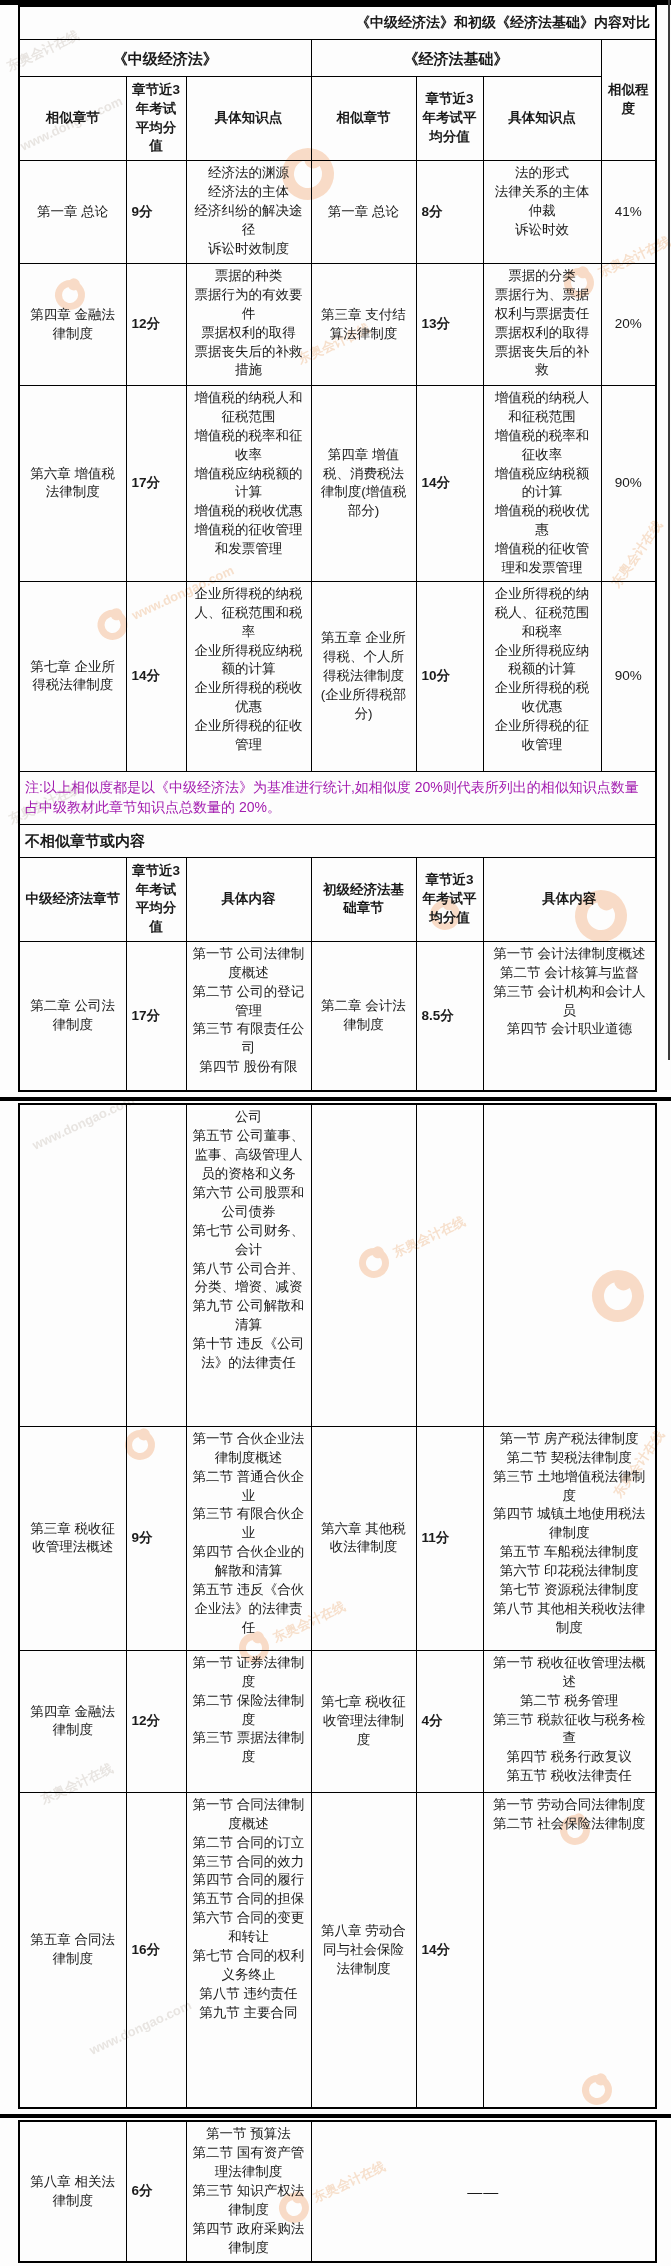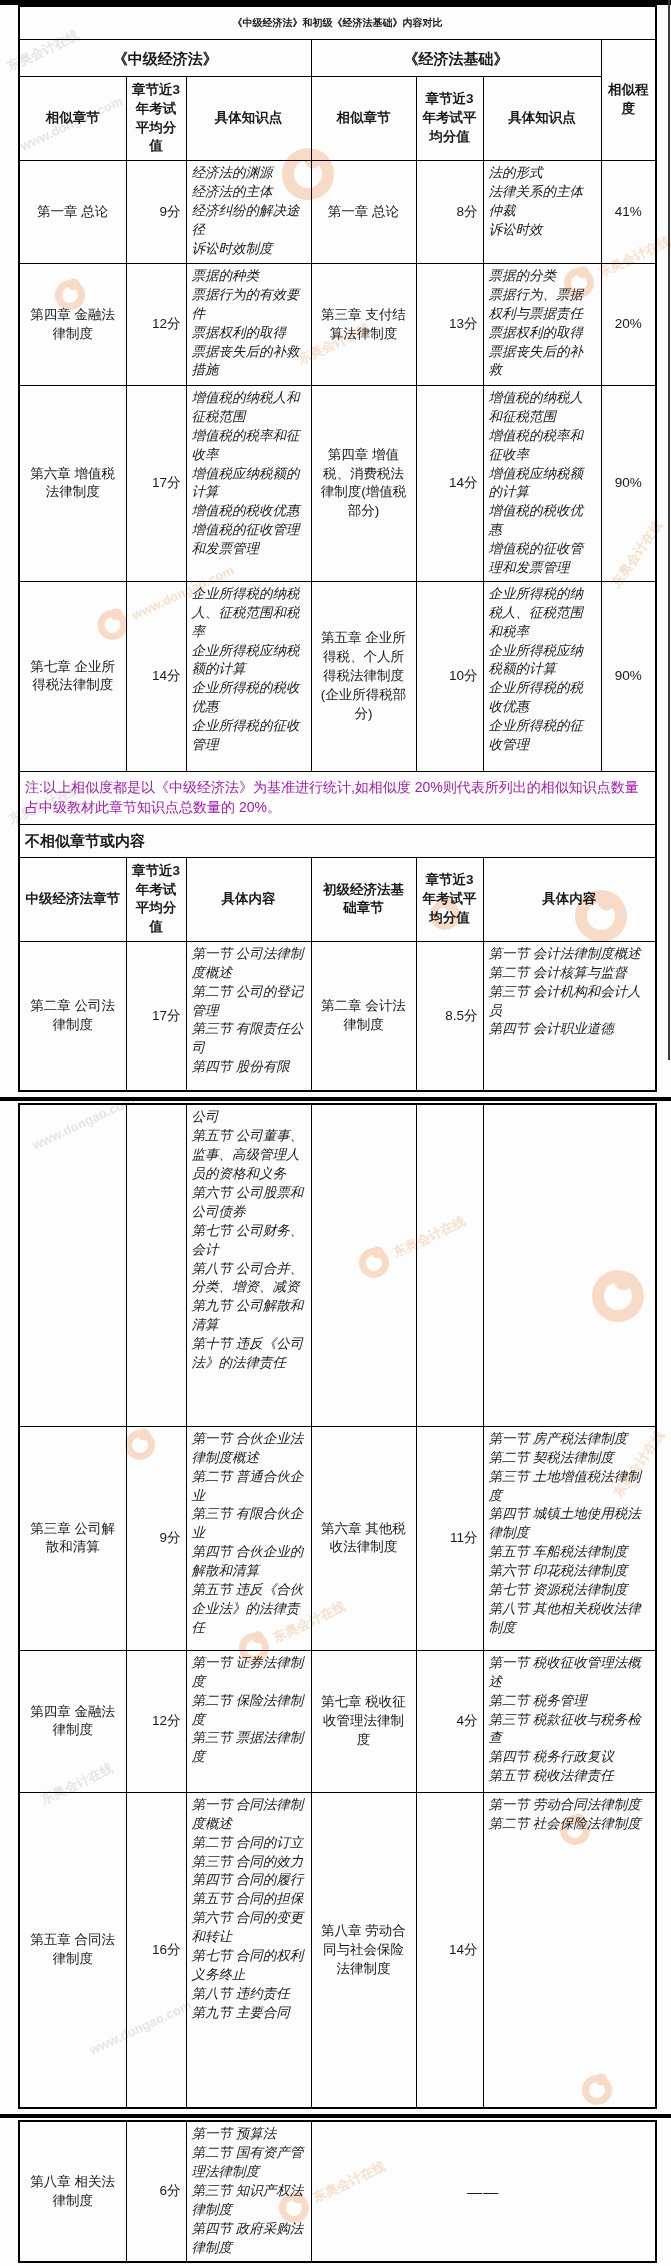--- a/index.html
+++ b/index.html
@@ -39,36 +39,36 @@
   }
   table.t.first{margin-top:5px;}
   table.t td{
     border:1px solid #000;
     padding:3px 5px;
     overflow:hidden;
     word-break:break-all;
   }
   table.t{border:2px solid #000;}
   .title-cell{
-    text-align:center;font-weight:bold;font-size:10px;vertical-align:middle;height:26px;
+    text-align:right;font-weight:bold;font-size:14px;vertical-align:middle;height:26px;
   }
   .gh{
     text-align:center;font-weight:bold;font-size:15px;vertical-align:middle;height:30px;
   }
   .th{
     text-align:center;font-weight:bold;vertical-align:middle;
   }
   .chap{
     text-align:center;vertical-align:middle;
   }
   .score{
-    text-align:right;vertical-align:middle;
+    text-align:left;vertical-align:middle;font-weight:bold;
   }
   .pts{
-    text-align:left;vertical-align:top;white-space:pre-line;font-style:italic;
+    text-align:center;vertical-align:top;white-space:pre-line;
   }
   .sim{
     text-align:center;vertical-align:middle;
   }
   .note-cell{
     color:#a21caf;
     text-align:left;
     vertical-align:middle;
     font-size:14px;
     padding:6px 8px;
@@ -326,21 +326,21 @@
 第六节 公司股票和公司债券
 第七节 公司财务、会计
 第八节 公司合并、分类、增资、减资
 第九节 公司解散和清算
 第十节 违反《公司法》的法律责任</td>
       <td class="chap"></td>
       <td class="score"></td>
       <td class="pts"></td>
     </tr>
     <tr style="height:224px;">
-      <td class="chap">第三章 公司解散和清算</td>
+      <td class="chap">第三章 税收征收管理法概述</td>
       <td class="score">9分</td>
       <td class="pts">第一节 合伙企业法律制度概述
 第二节 普通合伙企业
 第三节 有限合伙企业
 第四节 合伙企业的解散和清算
 第五节 违反《合伙企业法》的法律责任</td>
       <td class="chap">第六章 其他税收法律制度</td>
       <td class="score">11分</td>
       <td class="pts">第一节 房产税法律制度
 第二节 契税法律制度

